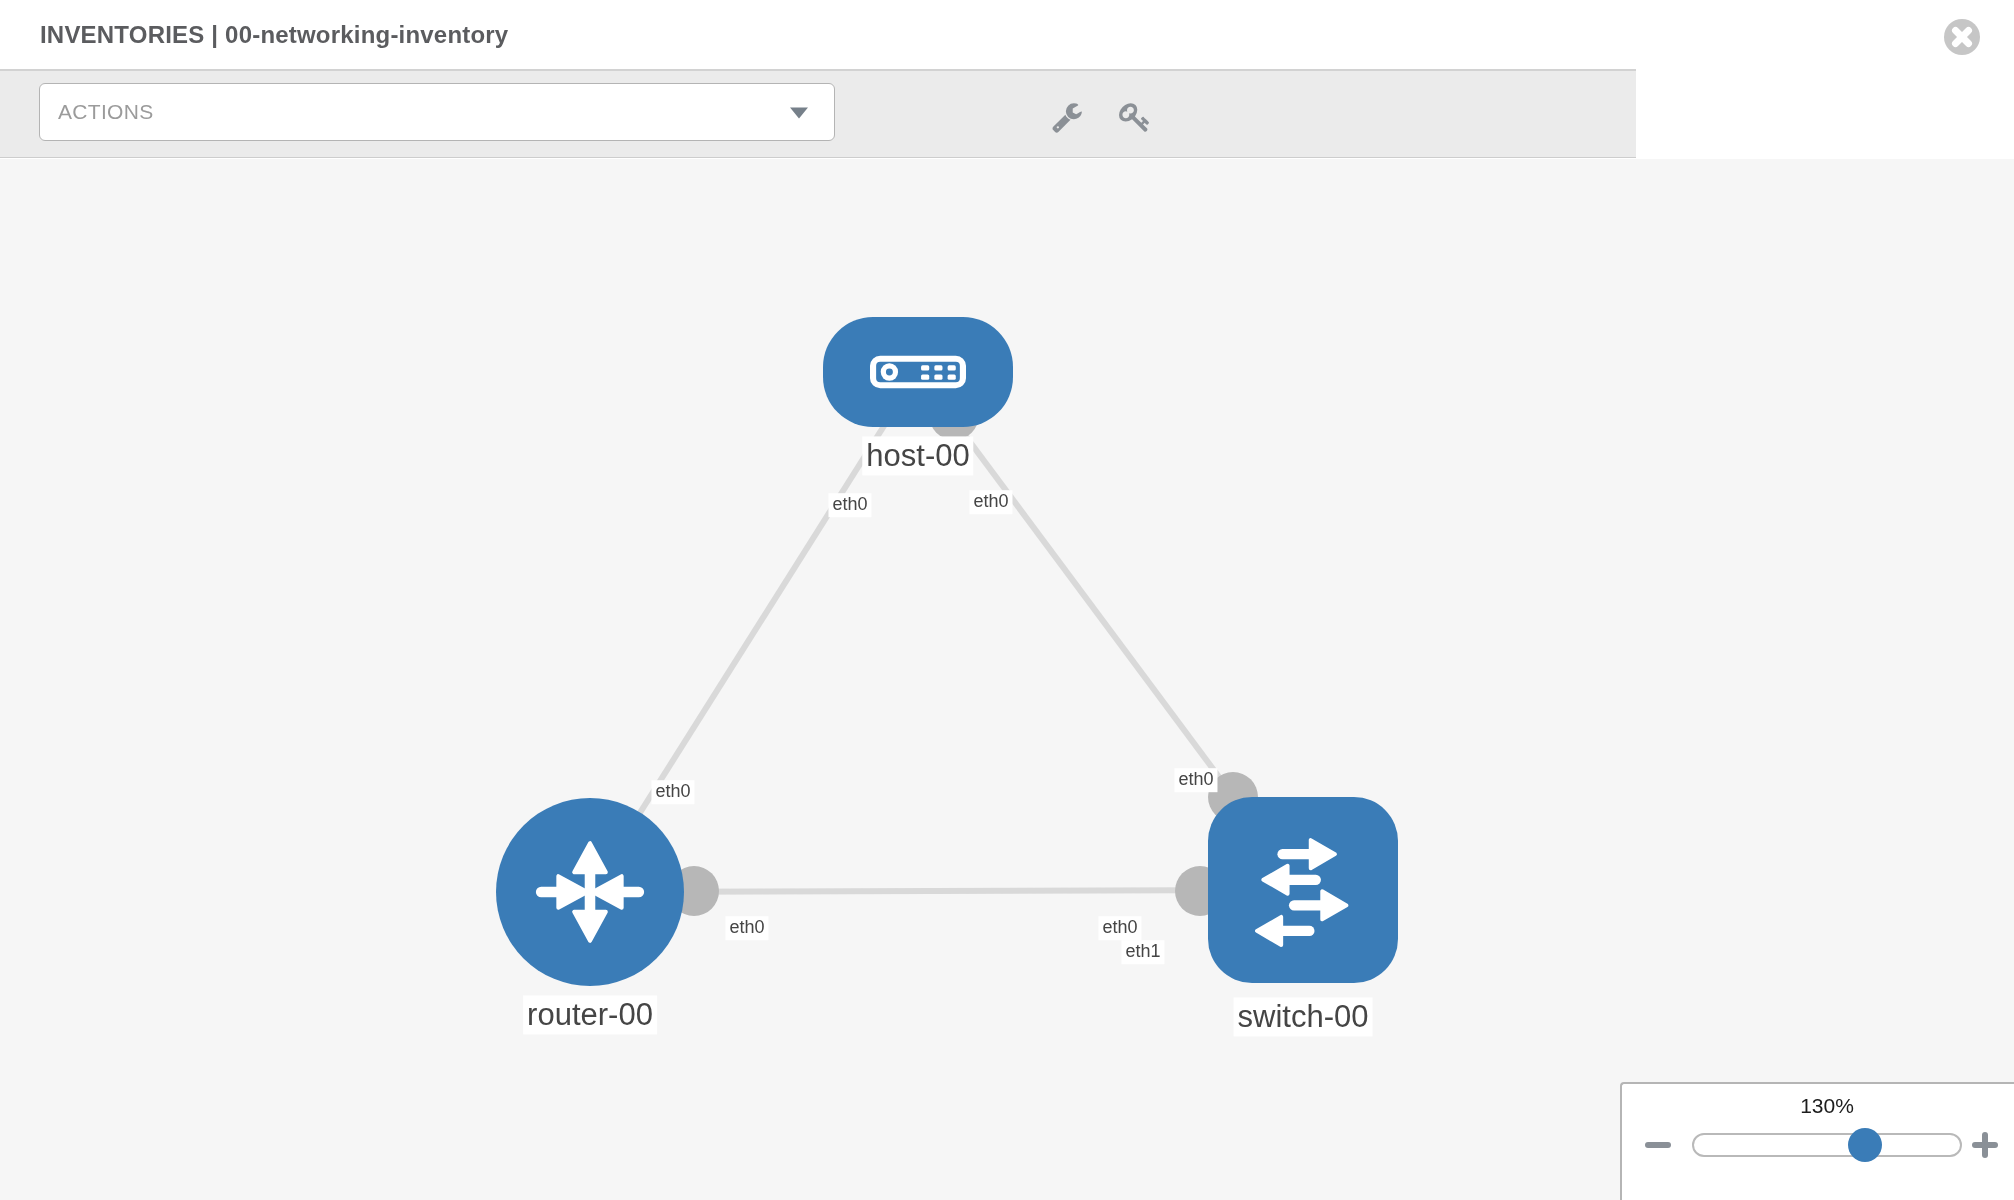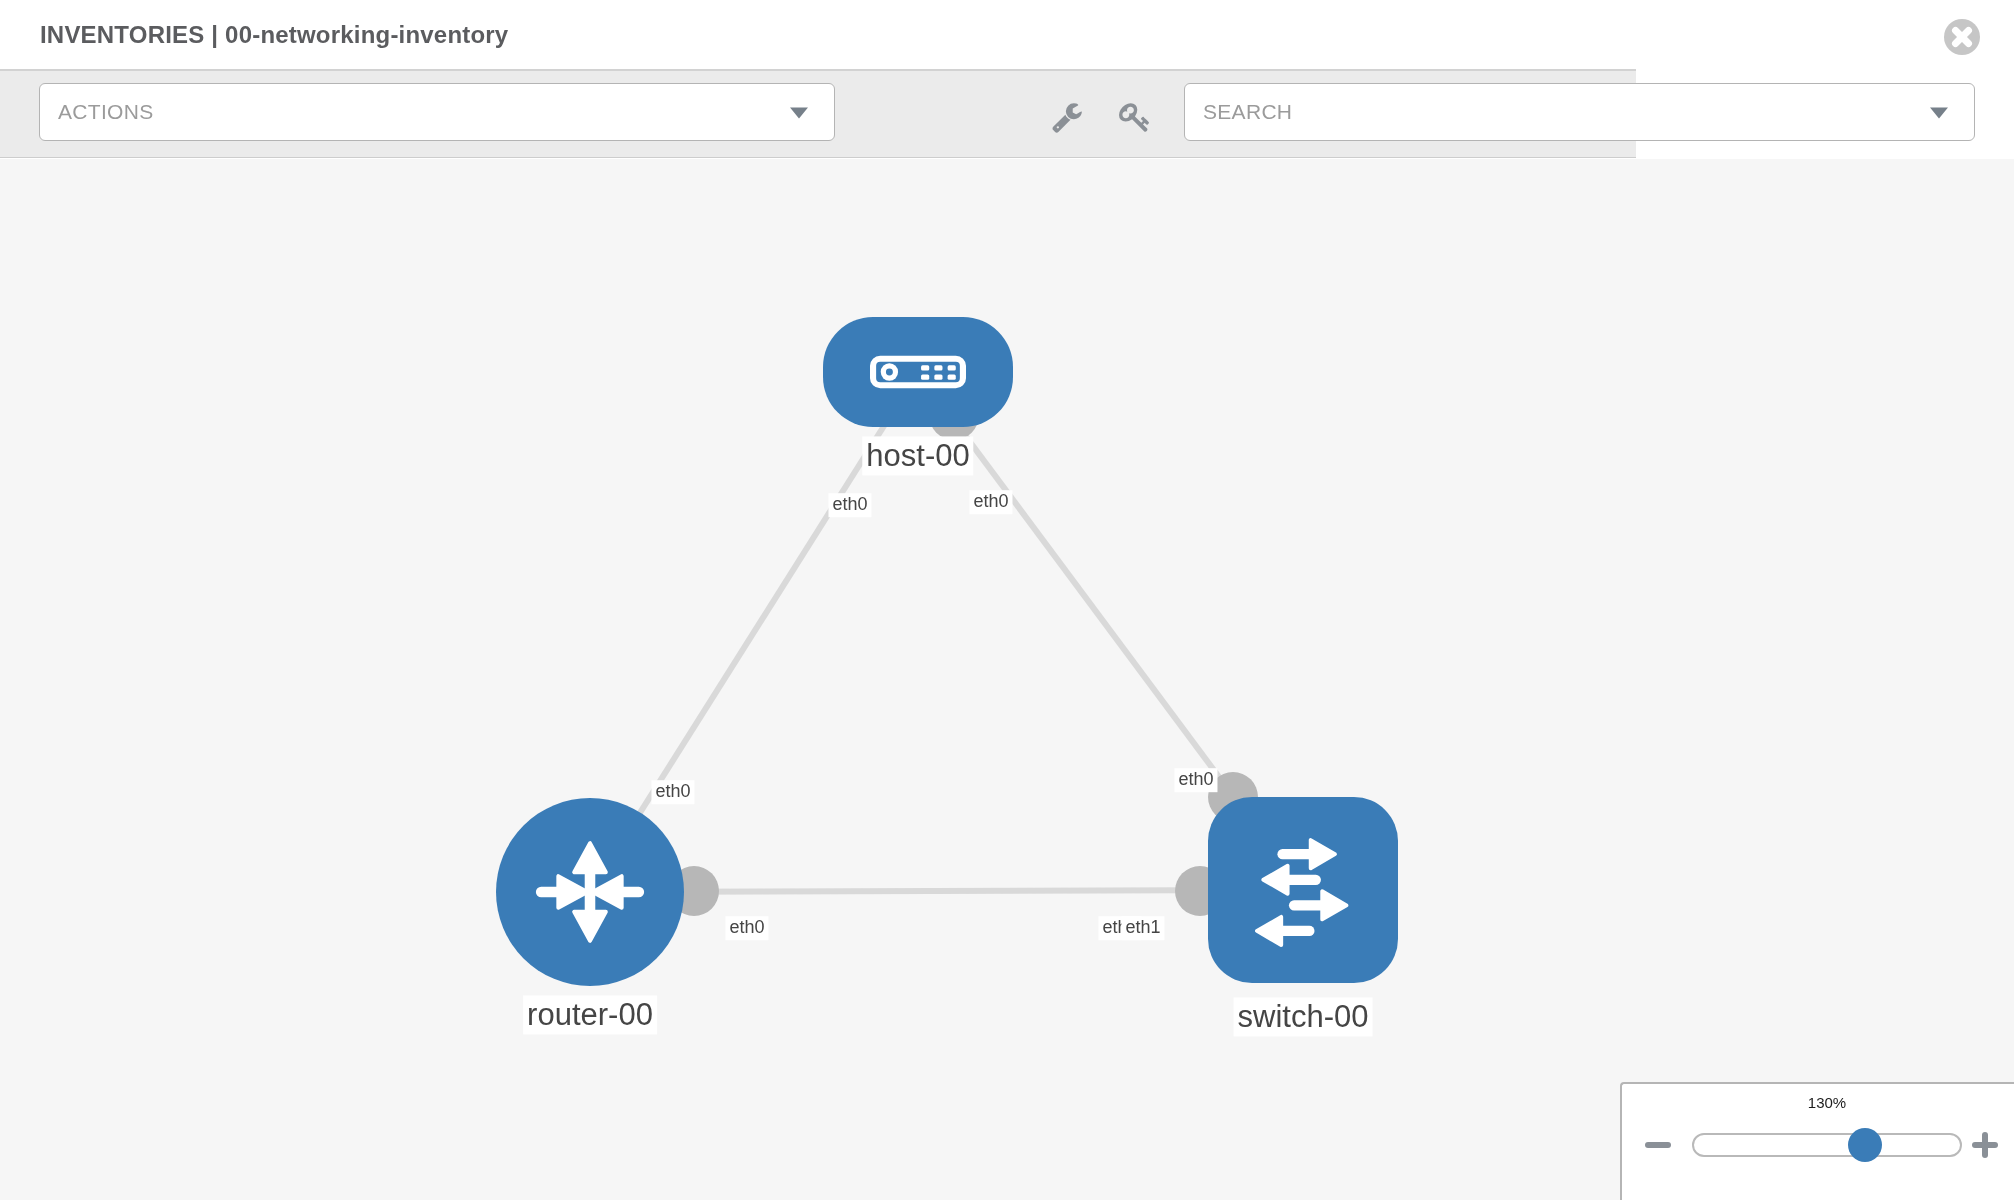--- a/index.html
+++ b/index.html
@@ -49,21 +49,21 @@
   .diagram-label { position:absolute; transform:translate(-50%,-50%); background:#fff;
                    color:#454545; white-space:nowrap; line-height:1.2; padding:1px 4px; }
   .iface-label { font-size:18px;margin-top:40px; }
   .node-label  { font-size:31px; }
 
   
   .zoom-panel { position:absolute; left:1620px; top:923px; width:394px; height:118px;
                 background:#fff; border:2px solid #b5b5b5; border-right:none; border-bottom:none;
                 border-radius:4px 0 0 0; }
   .zoom-level { position:absolute; left:70px; top:10px; width:270px; text-align:center;
-                font-size:15px; color:#1d1d1d; }
+                font-size:21px; color:#1d1d1d; }
   .zoom-minus, .zoom-plus { position:absolute; top:46px; width:28px; height:30px; cursor:pointer; }
   .zoom-minus { left:22px; }
   .zoom-plus  { left:349px; }
   .hbar { position:absolute; left:1px; top:12px; width:26px; height:6px; border-radius:3px;
           background:#8a9097; }
   .vbar { position:absolute; left:11px; top:2px; width:6px; height:26px; border-radius:3px;
           background:#8a9097; }
   .zoom-track { position:absolute; left:70px; top:49px; width:270px; height:24px;
                 background:#fff; border:2px solid #b9b9b9; border-radius:12px; cursor:pointer; }
   .zoom-knob { position:absolute; left:226px; top:44px; width:34px; height:34px; border-radius:50%;
@@ -94,24 +94,20 @@
       <svg viewBox="0 0 1792 1792">
         <path d="M448 1472q0-26-19-45t-45-19-45 19-19 45 19 45 45 19 45-19 19-45zm644-420l-682 682q-37 37-90 37-52 0-91-37l-106-108q-38-36-38-90 0-53 38-91l681-681q39 98 114.5 173.5t173.5 114.5zm634-435q0 39-23 106-47 134-164.5 217.5t-258.5 83.5q-185 0-316.5-131.5t-131.5-316.5 131.5-316.5 316.5-131.5q58 0 121.5 16.5t107.5 46.5q16 11 16 28t-16 28l-293 169v224l193 107q5-3 79-48.5t135.5-81 70.5-35.5q15 0 23.5 10t8.5 25z"></path>
       </svg>
     </div>
     <div class="tool-icon tool-key">
       <svg viewBox="0 0 1792 1792">
         <path d="M832 512q0-80-56-136t-136-56-136 56-56 136q0 42 19 83-41-19-83-19-80 0-136 56t-56 136 56 136 136 56 136-56 56-136q0-42-19-83 41 19 83 19 80 0 136-56t56-136zm851 704q0 17-49 66t-66 49q-9 0-28.5-16t-36.5-33-38.5-40-24.5-26l-96 96 220 220q28 28 28 68 0 42-39 81t-81 39q-40 0-68-28l-671-671q-176 131-365 131-163 0-265.5-102.5t-102.5-265.5q0-160 95-313t248-248 313-95q163 0 265.5 102.5t102.5 265.5q0 189-131 365l355 355 96-96q-3-3-26-24.5t-40-38.5-33-36.5-16-28.5q0-17 49-66t66-49q13 0 23 10 6 6 46 44.5t82 79.5 86.5 86 73 78 28.5 41z"></path>
       </svg>
     </div>
 
-    <div class="combo combo-search">
-      <span class="combo-label">SEARCH</span>
-      <span class="caret"></span>
-    </div>
   </div>
 
   <div class="canvas">
     <svg id="link-layer">
         <line x1="918" y1="213" x2="590" y2="733" class="link-line"></line>
         <line x1="918" y1="213" x2="1303" y2="731" class="link-line"></line>
         <line x1="590" y1="733" x2="1303" y2="731" class="link-line"></line>
         <circle cx="954" cy="256" r="25" class="port-circle"></circle>
         <circle cx="694" cy="732" r="25" class="port-circle"></circle>
         <circle cx="1233" cy="638" r="25" class="port-circle"></circle>
@@ -173,18 +169,18 @@
         <span class="hbar"></span>
         <span class="vbar"></span>
       </div>
     </div>
   <div class="diagram-label iface-label" style="left: 850px; top: 306px;">eth0</div>
       <div class="diagram-label iface-label" style="left: 991px; top: 303px;">eth0</div>
       <div class="diagram-label iface-label" style="left: 673px; top: 593px;">eth0</div>
       <div class="diagram-label iface-label" style="left: 1196px; top: 581px;">eth0</div>
       <div class="diagram-label iface-label" style="left: 747px; top: 729px;">eth0</div>
       <div class="diagram-label iface-label" style="left: 1120px; top: 729px;">eth0</div>
-      <div class="diagram-label iface-label" style="left: 1143px; top: 729px;">eth1</div>
+      <div class="diagram-label iface-label" style="left: 1143px; top: 753px;">eth1</div>
       <div class="diagram-label node-label" style="left: 918px; top: 297px;">host-00</div>
       <div class="diagram-label node-label" style="left: 590px; top: 856px;">router-00</div>
       <div class="diagram-label node-label" style="left: 1303px; top: 858px;">switch-00</div>
     </div>
 </div>
 
 </body></html>

